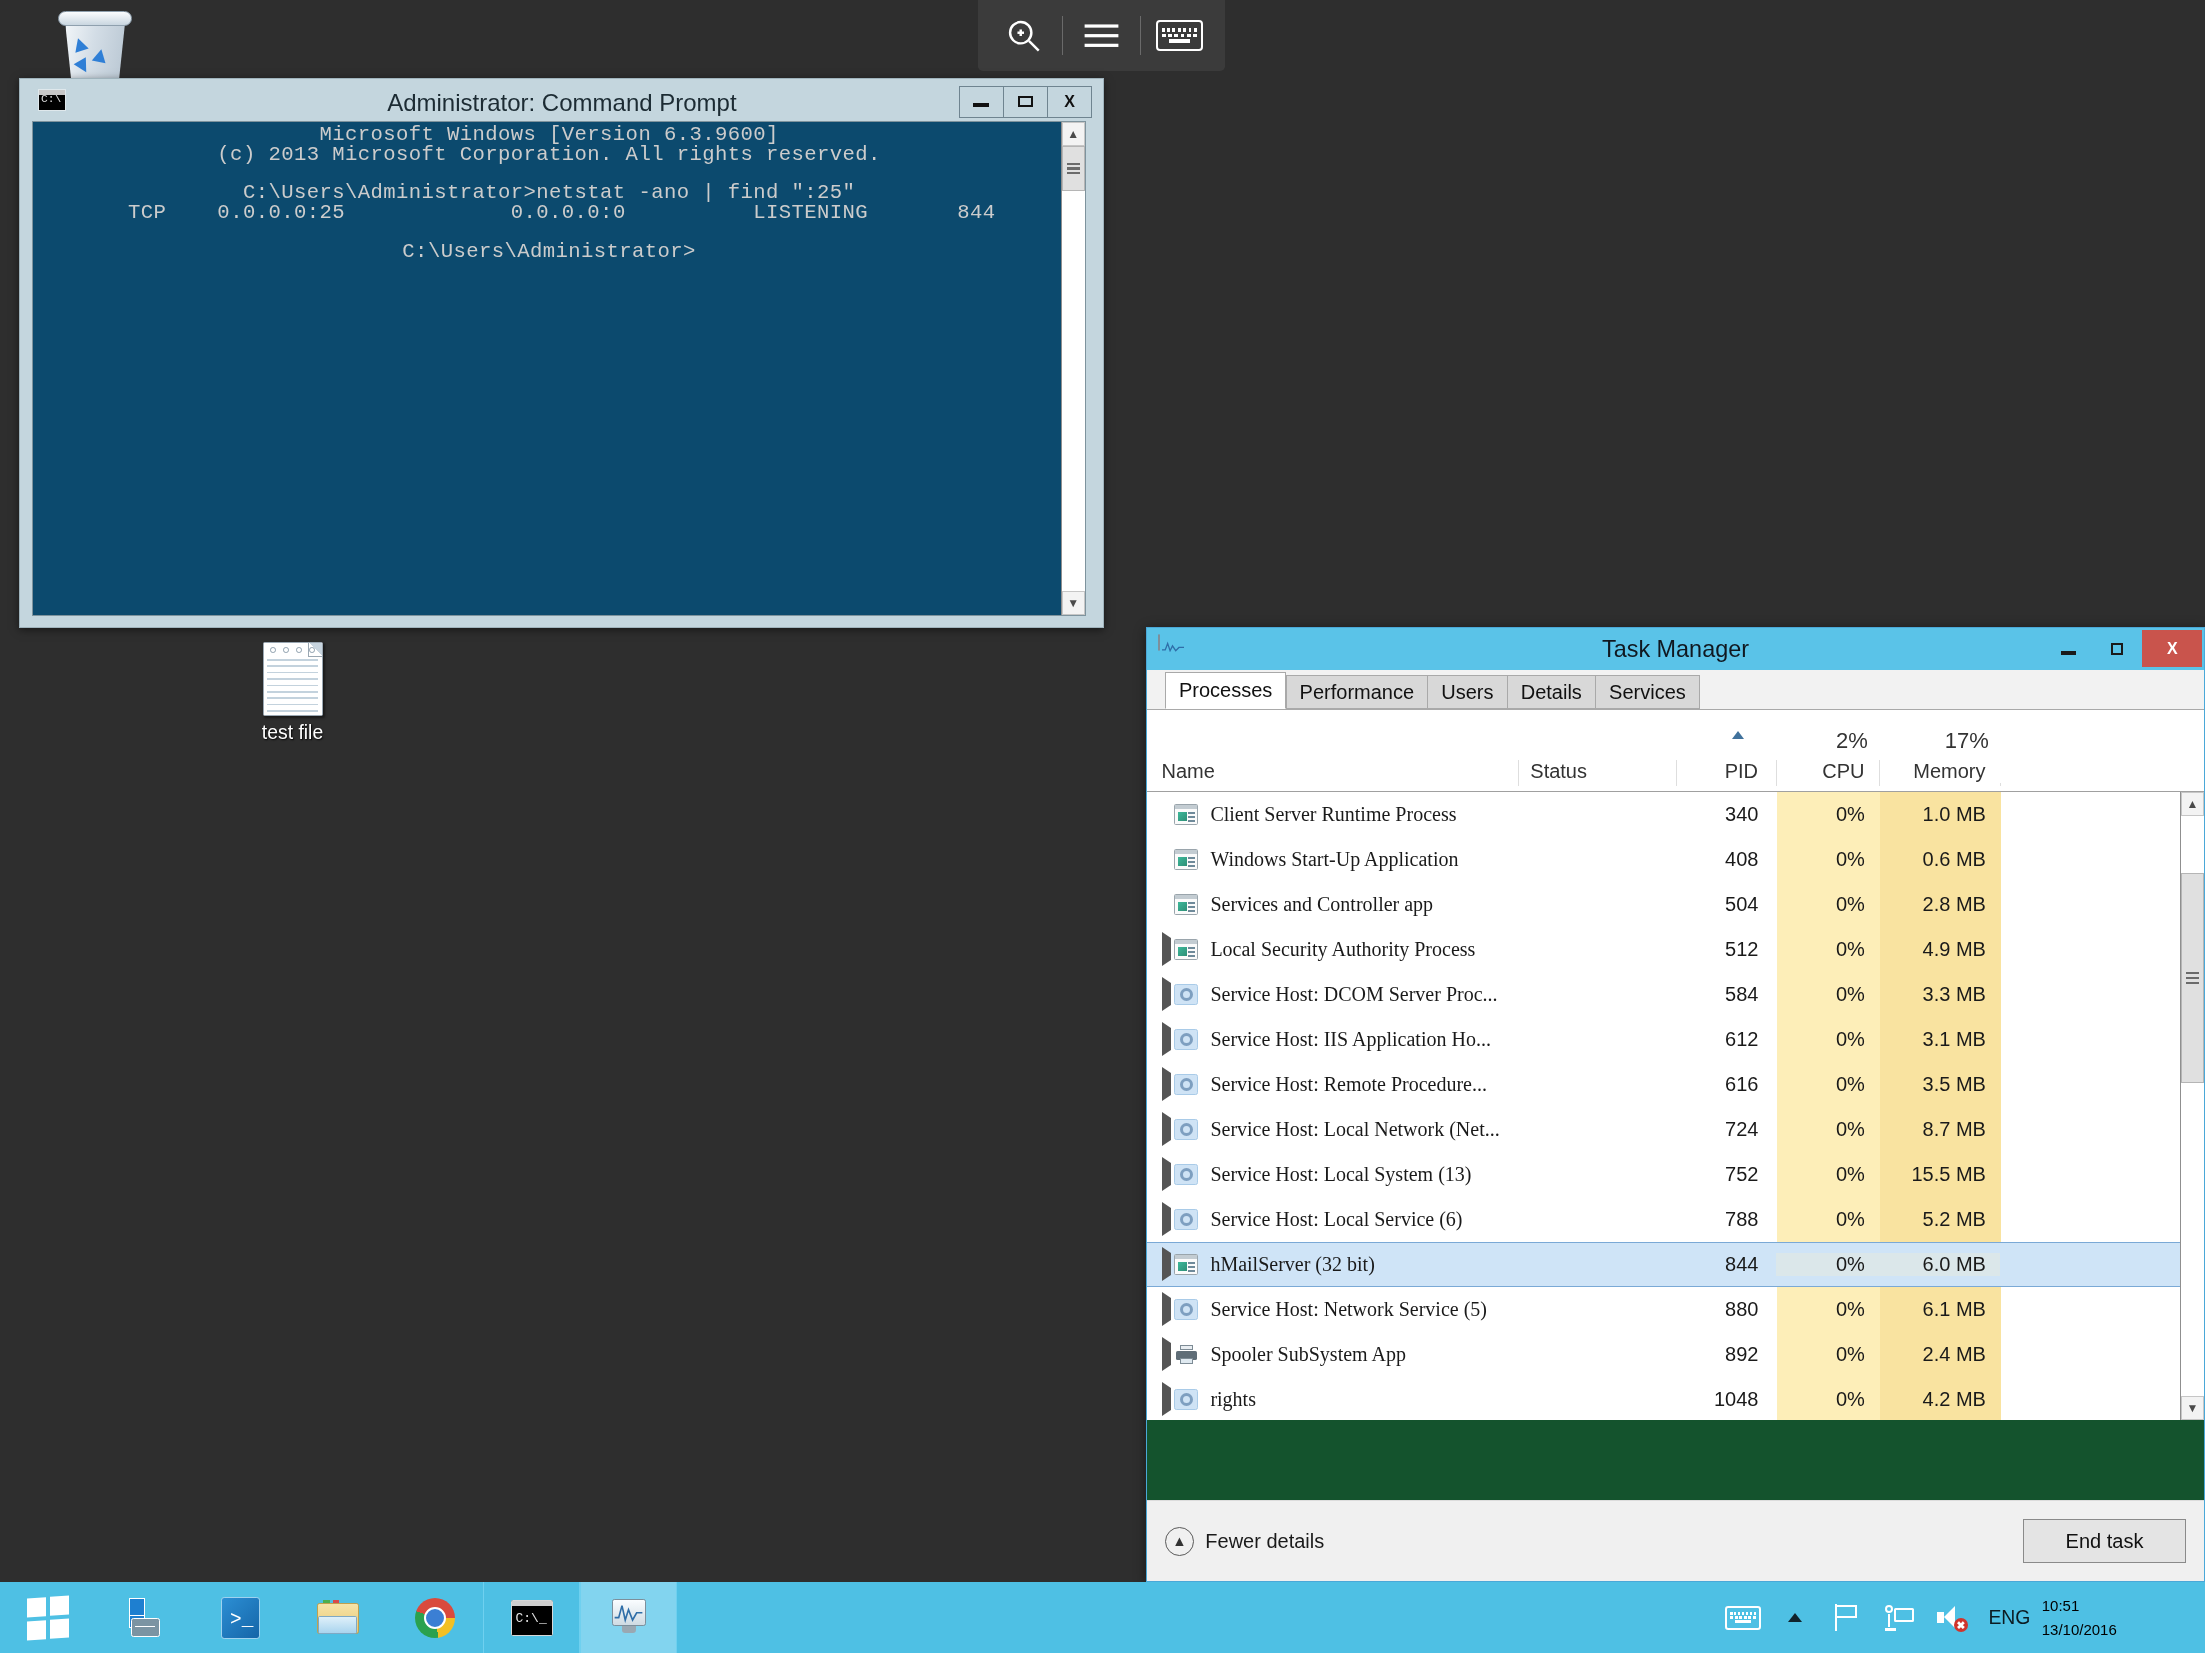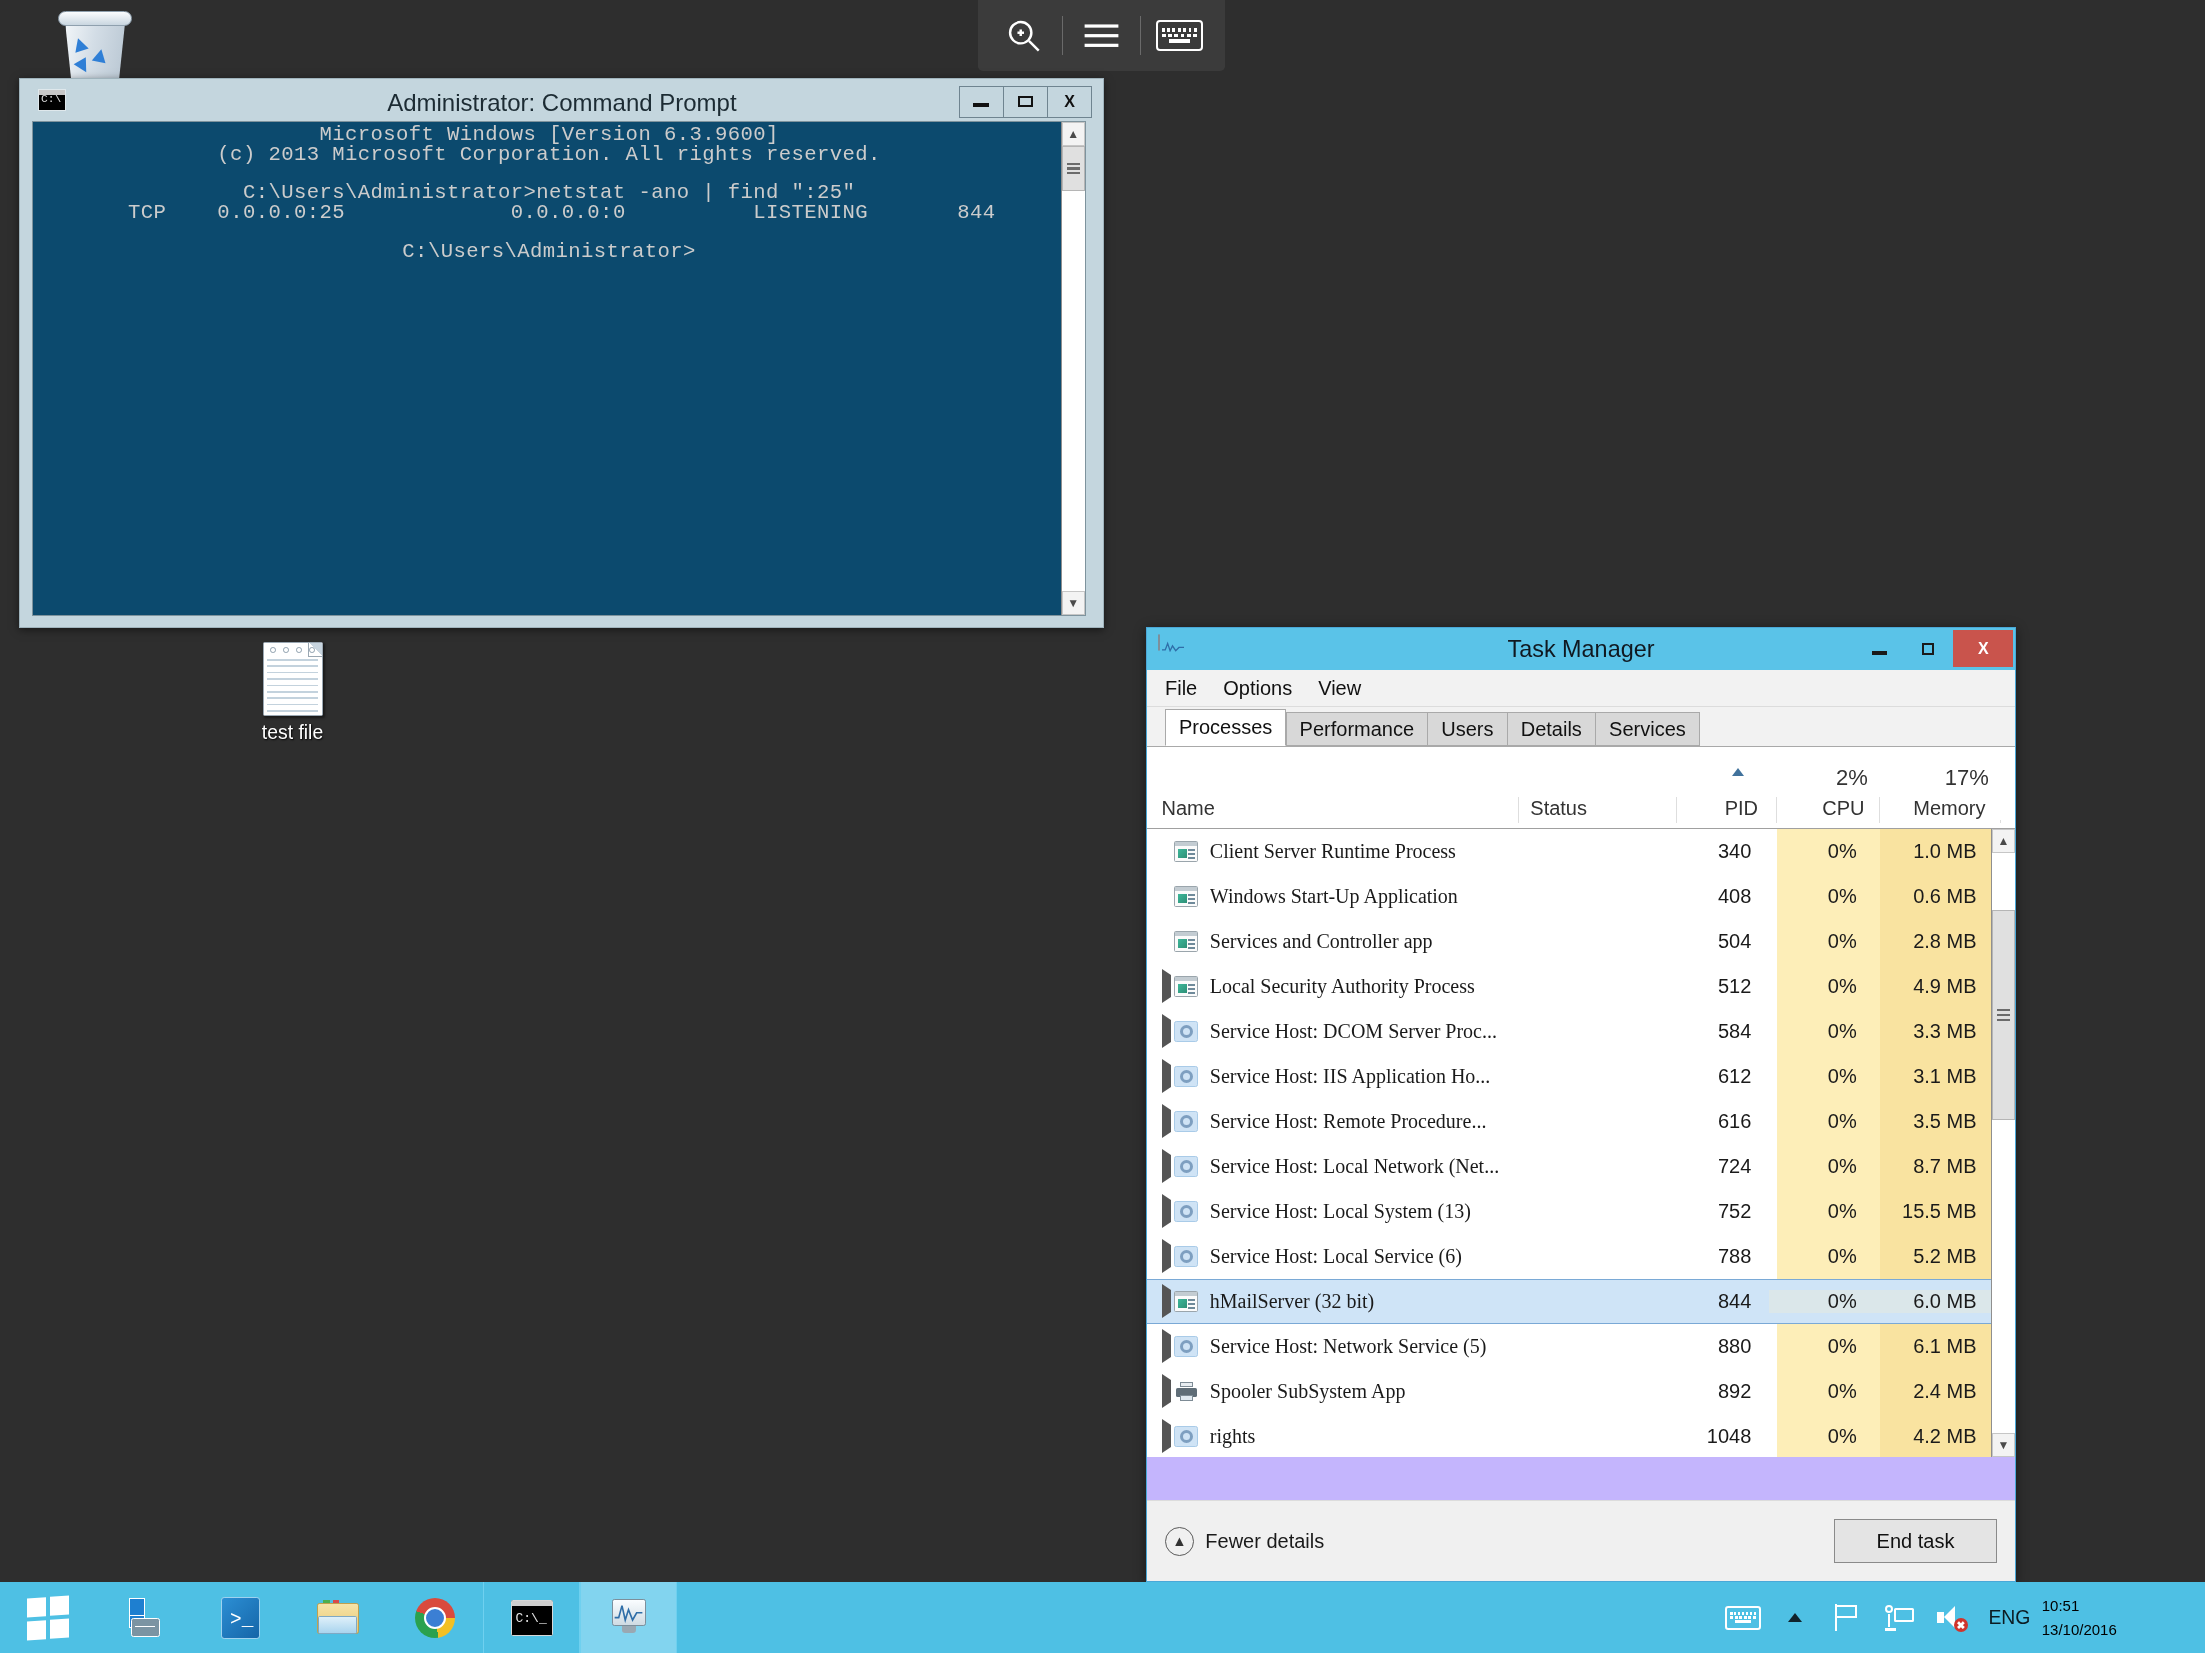--- a/index.html
+++ b/index.html
@@ -195,22 +195,22 @@
     background: #e0e0e0; border: 0.8px solid #b5b5b5;
     display: flex; align-items: center; justify-content: center;
     cursor: pointer;
   }
   .scroll .thumb .grip { display: flex; flex-direction: column; gap: 2.4px; }
   .scroll .thumb .grip i { display: block; width: 13px; height: 2.4px; background: #6b6b6b; }
 
   
   #task-manager {
     position: absolute; left: 1146px; top: 627px;
-    width: 870px; height: 955px;
-    background: #c4b5fd;
+    width: 1059px; height: 955px;
+    background: #14532d;
     border: 0.8px solid #4aa8d8;
     box-shadow: 0 2.4px 11.3px rgba(0,0,0,.45);
   }
   #tm-titlebar {
     position: relative; height: 42px;
     background: #5ac3e8;
     display: flex; align-items: center;
   }
   #tm-title {
     position: absolute; left: 0; right: 0; top: 8px;
@@ -631,25 +631,20 @@
       <div class="cb">
           <span class="min-bar"></span>
         </div>
       <div class="cb">
           <span class="max-box"></span>
         </div>
       <div class="cb close">X</div>
     </div>
   </div>
 
-  <div id="tm-menubar">
-    <span>File</span>
-    <span>Options</span>
-    <span>View</span>
-  </div>
 
   <div id="tm-tabs">
     <div class="tab active">Processes</div>
     <div class="tab">Performance</div>
     <div class="tab">Users</div>
     <div class="tab">Details</div>
     <div class="tab">Services</div>
   </div>
 
   <div id="tm-body">

